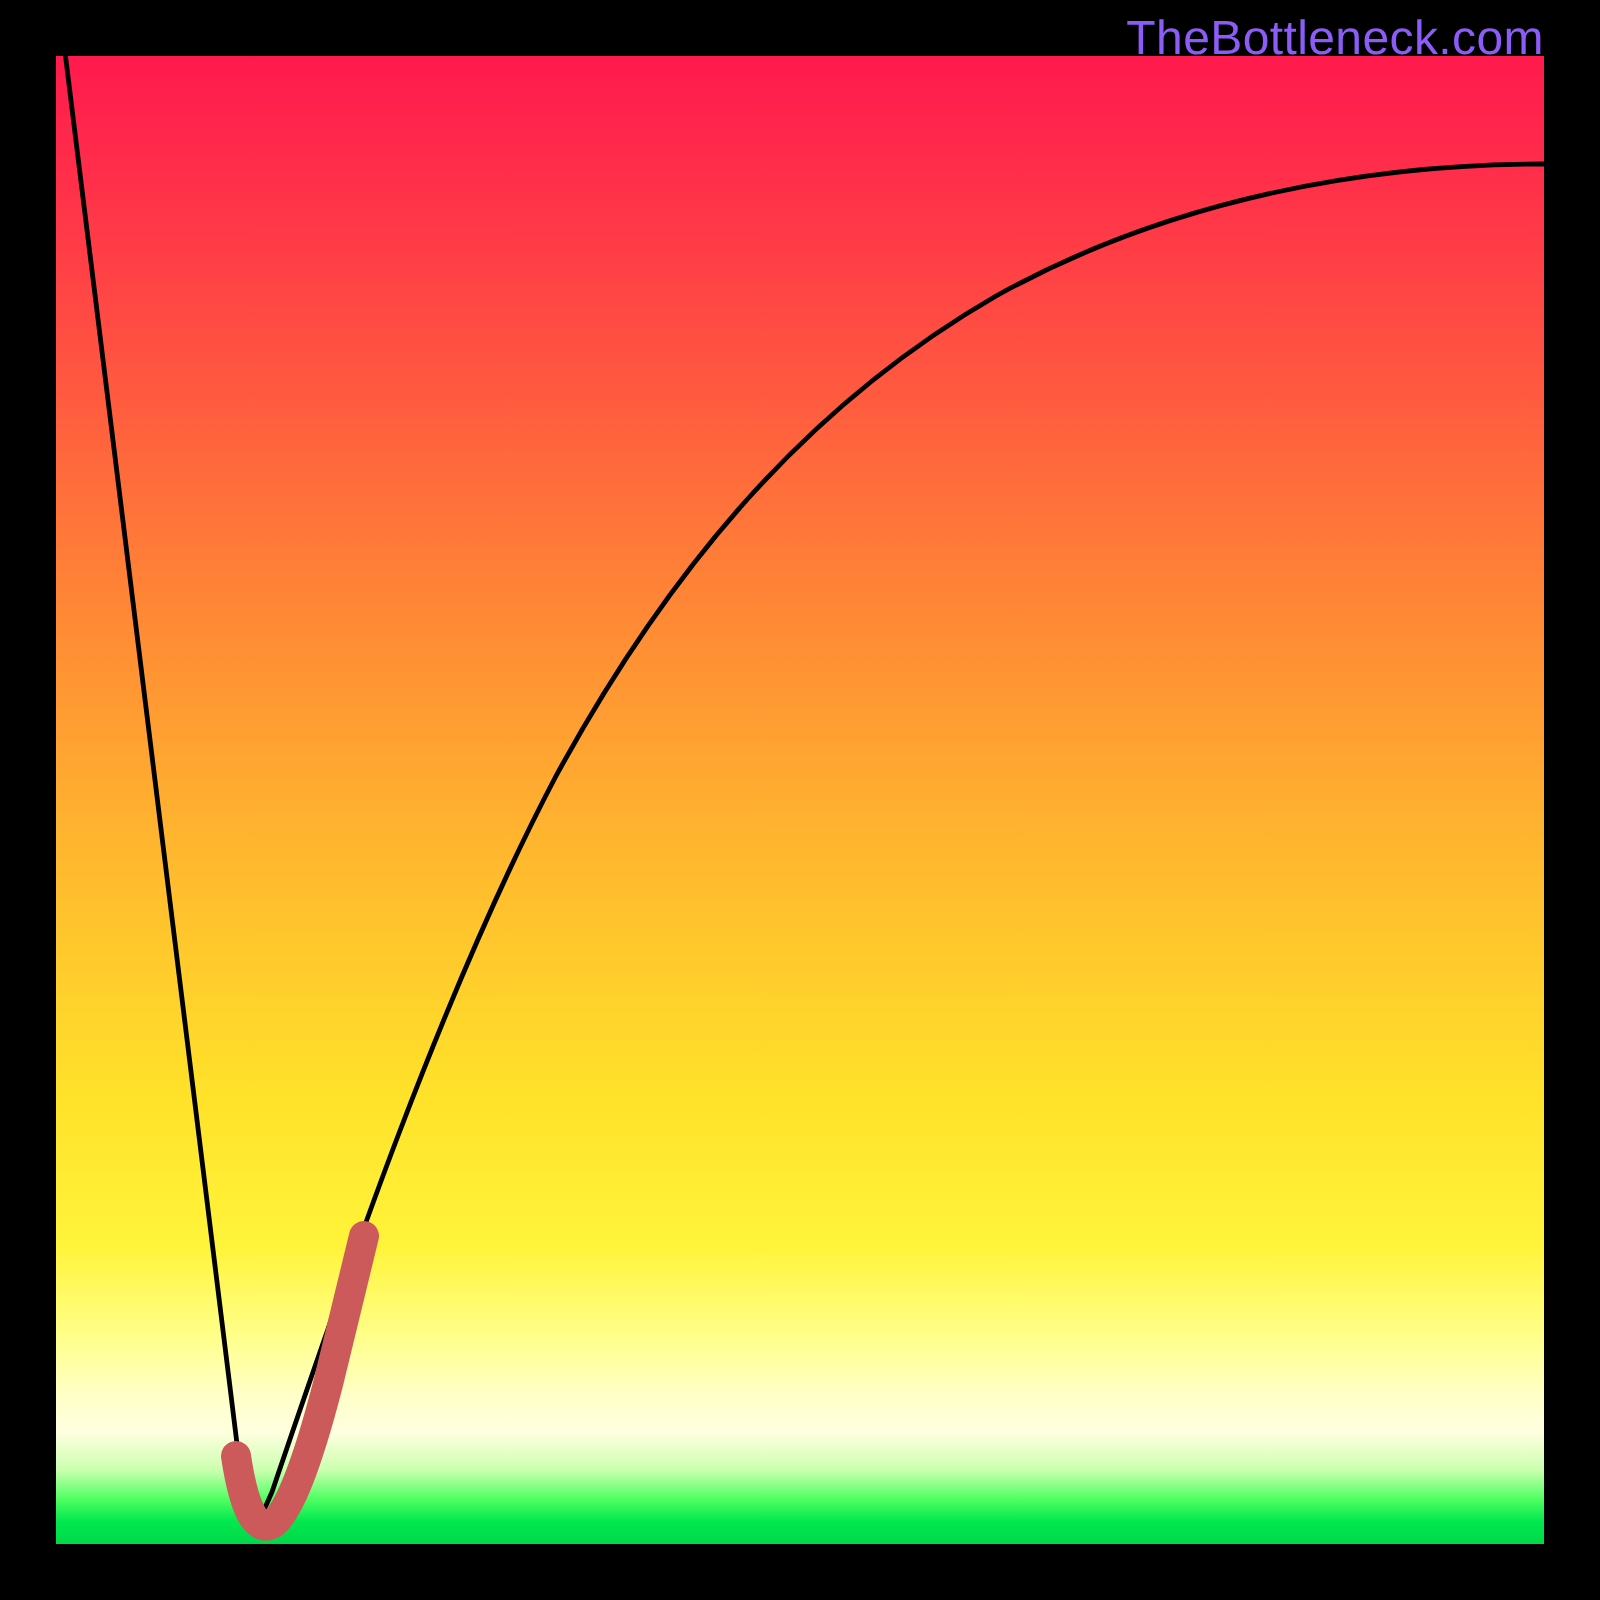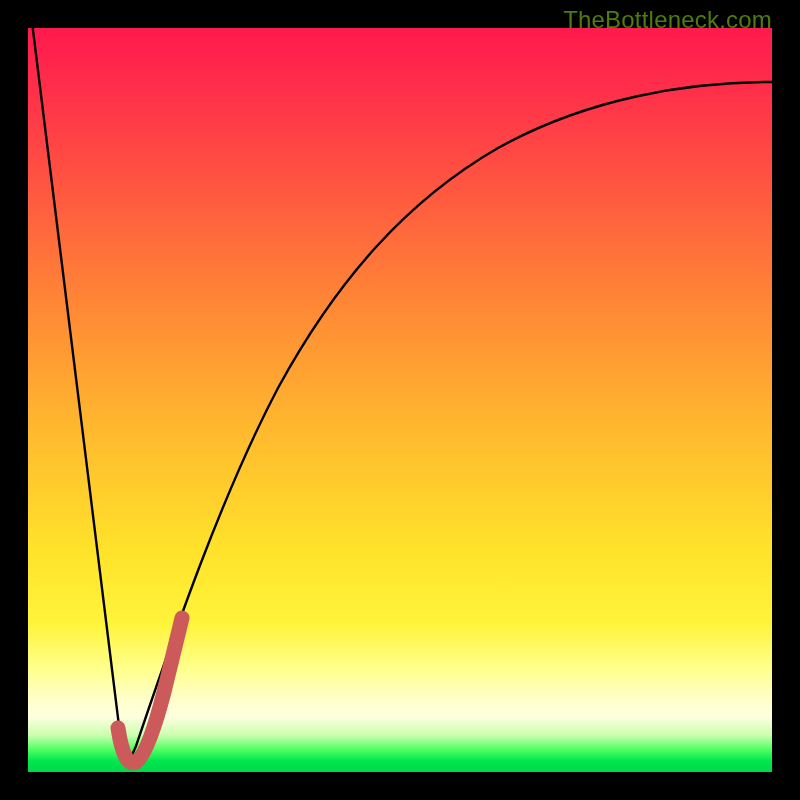--- a/index.html
+++ b/index.html
@@ -48,21 +48,21 @@
     );
   }
   .curves {
     position: absolute;
     inset: 0;
   }
   .watermark {
     position: absolute;
     top: 6px;
     right: 28px;
-    color: #4d7c0f;
+    color: #8b5cf6;
     font-size: 24px;
     font-weight: 500;
     letter-spacing: 0.2px;
     user-select: none;
     text-align: right;
   }
 </style>
 </head>
 <body>
 

